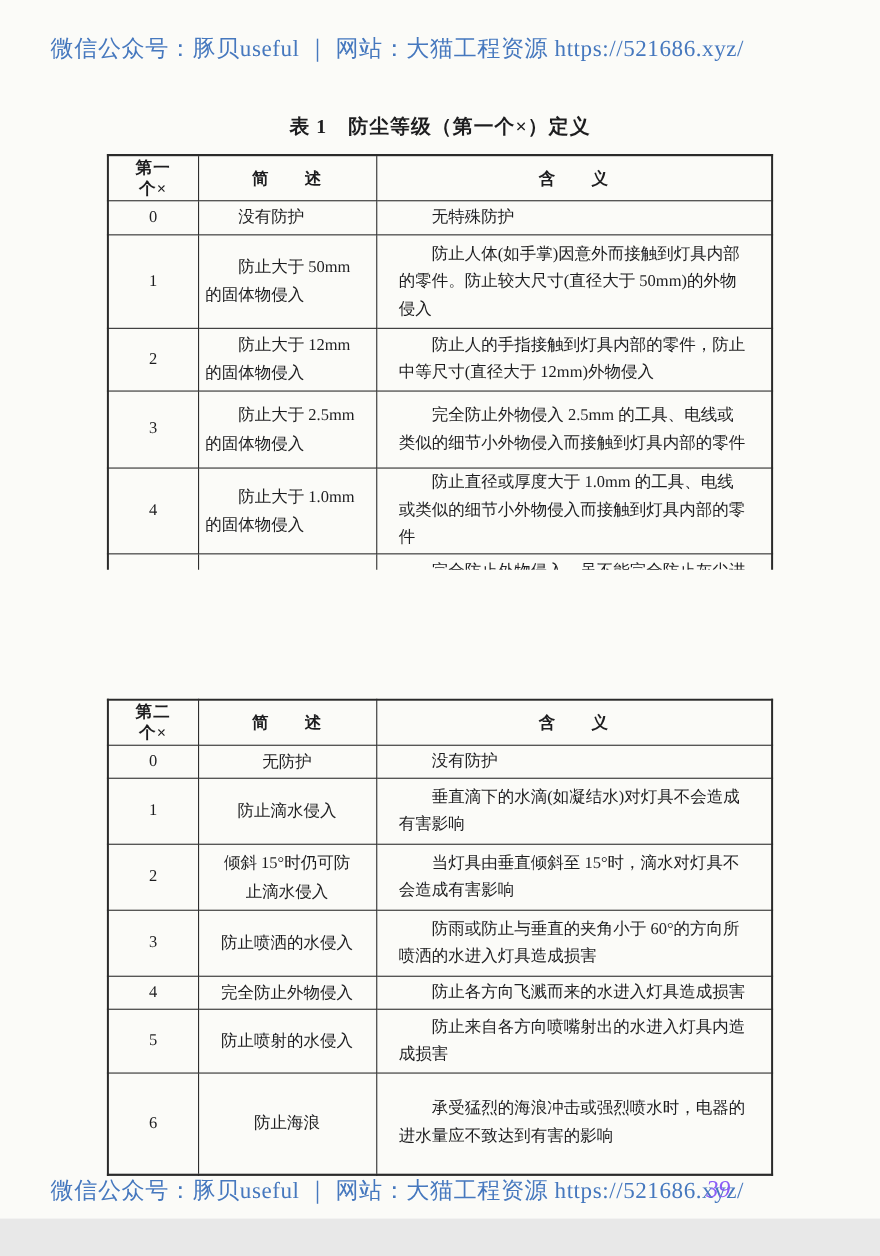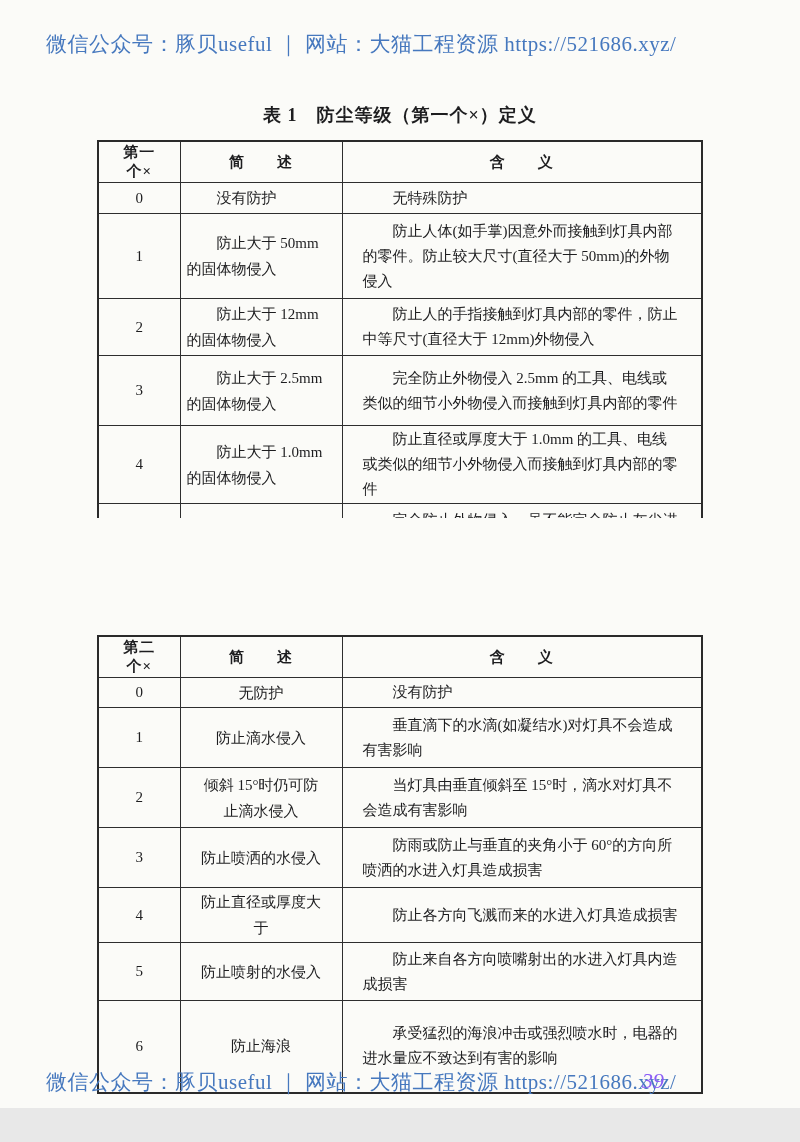--- a/index.html
+++ b/index.html
@@ -185,21 +185,21 @@
             <td class="c1">倾斜 15°时仍可防止滴水侵入</td>
             <td class="c2">当灯具由垂直倾斜至 15°时，滴水对灯具不会造成有害影响</td>
           </tr>
           <tr>
             <td class="c0">3</td>
             <td class="c1">防止喷洒的水侵入</td>
             <td class="c2">防雨或防止与垂直的夹角小于 60°的方向所喷洒的水进入灯具造成损害</td>
           </tr>
           <tr>
             <td class="c0">4</td>
-            <td class="c1">防止直径或厚度大于</td>
+            <td class="c1">完全防止外物侵入</td>
             <td class="c2">防止各方向飞溅而来的水进入灯具造成损害</td>
           </tr>
           <tr>
             <td class="c0">5</td>
             <td class="c1">防止喷射的水侵入</td>
             <td class="c2">防止来自各方向喷嘴射出的水进入灯具内造成损害</td>
           </tr>
           <tr>
             <td class="c0">6</td>
             <td class="c1">防止海浪</td>

